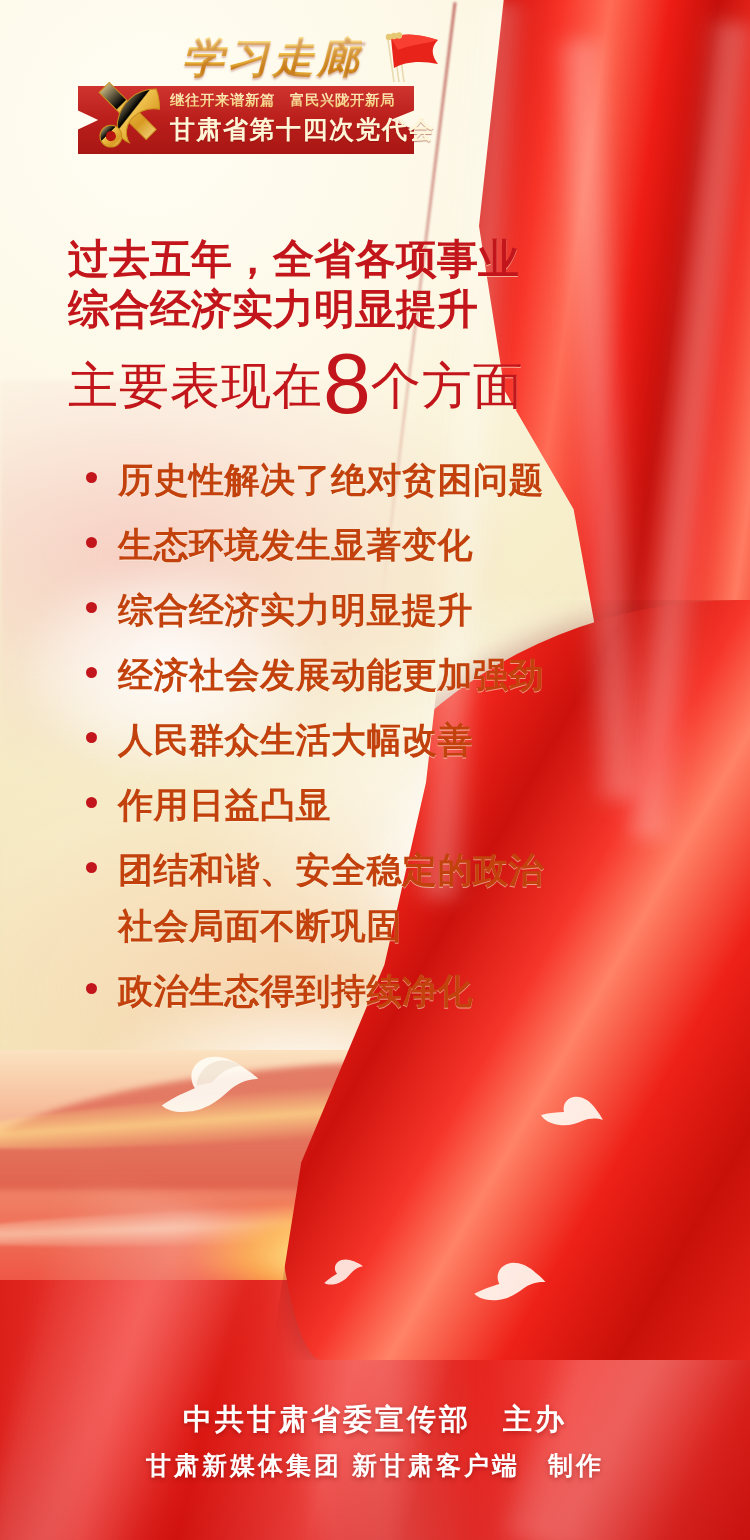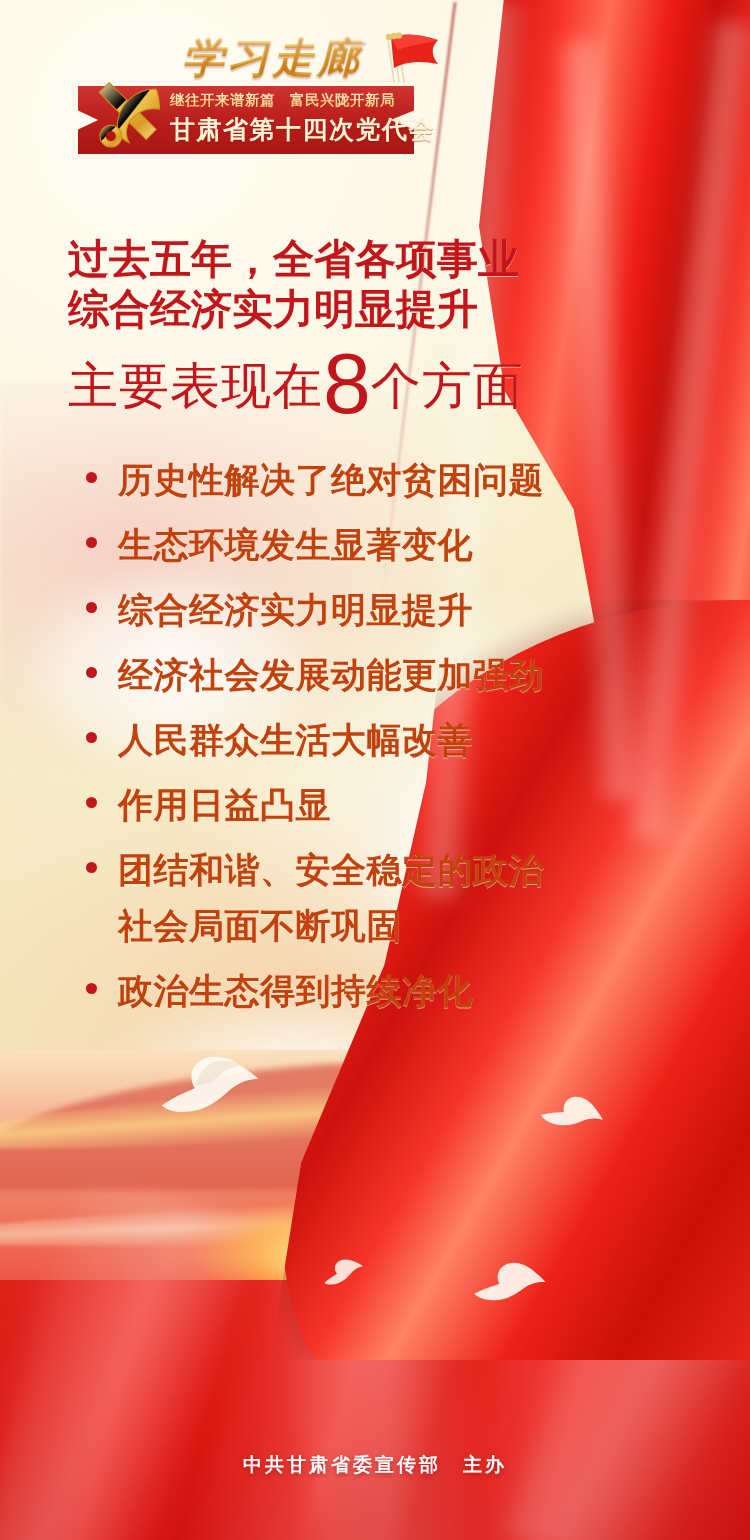--- a/index.html
+++ b/index.html
@@ -339,21 +339,21 @@
     bottom: 52px;
     text-align: center;
   }
   .footer div {
     color: #ffffff;
     font-weight: bold;
     letter-spacing: 3px;
     text-shadow: 0 2px 5px rgba(120,0,0,0.45);
     white-space: nowrap;
   }
-  .footer .f1 { font-size: 19px; line-height: 46px; }
+  .footer .f1 { font-size: 29px; line-height: 46px; }
   .footer .f2 { font-size: 25px; line-height: 46px; }
 </style>
 </head>
 <body>
 
 <div class="poster">
 
   <div class="bg-base"></div>
   <div class="bg-haze"></div>
   <div class="bg-cloud-a"></div>
@@ -487,15 +487,16 @@
       <div class="txt">社会局面不断巩固</div>
     </div>
     <div class="li">
       <span class="dot"></span>
       <div class="txt">政治生态得到持续净化</div>
     </div>
   </div>
 
   <div class="footer">
     <div class="f1">中共甘肃省委宣传部　主办</div>
+    <div class="f2">甘肃新媒体集团 新甘肃客户端　制作</div>
   </div>
 
 </div>
 
 </body></html>

